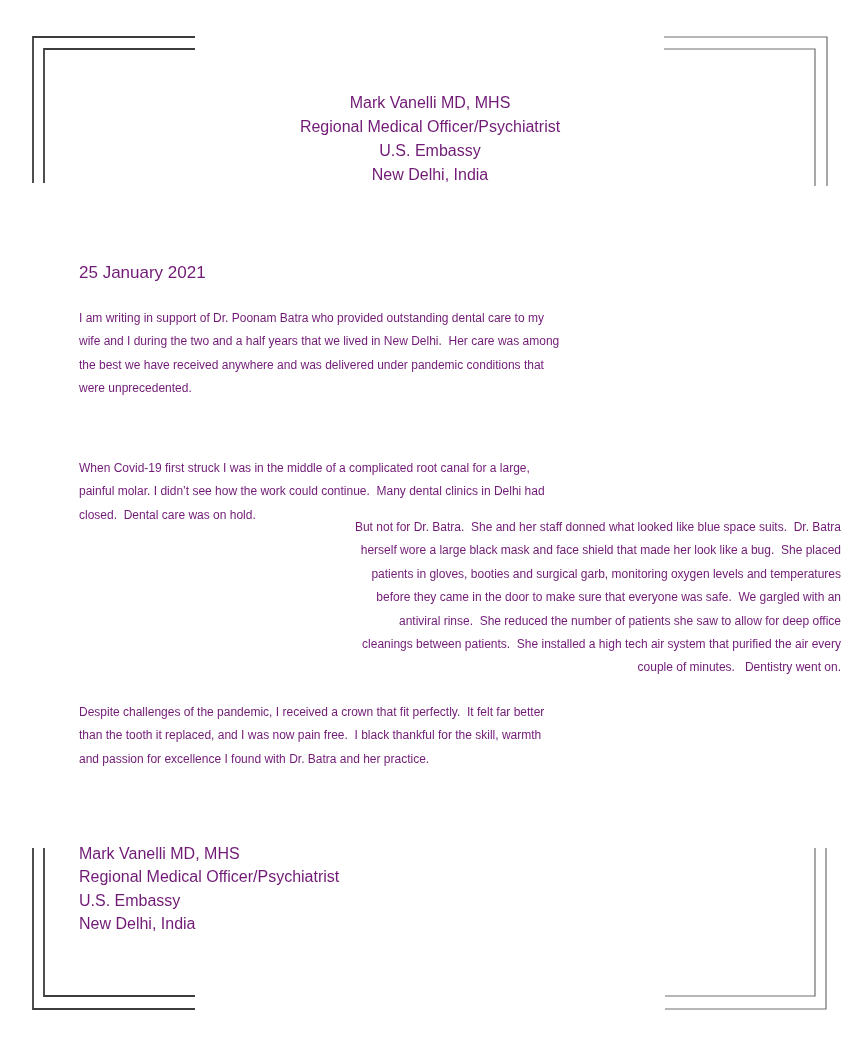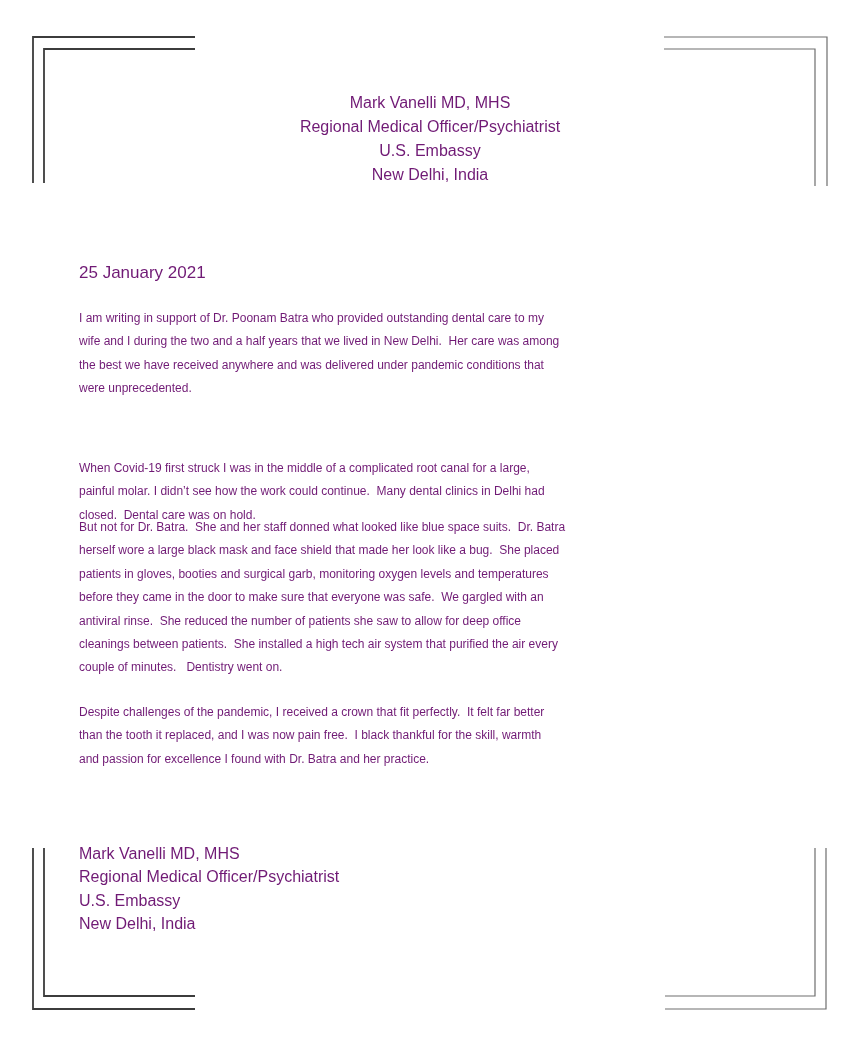--- a/index.html
+++ b/index.html
@@ -48,21 +48,21 @@
     position: absolute;
     left: 79px;
     width: 762px;
     margin: 0;
     font-size: 12px;
     line-height: 23.4px;
     white-space: pre-wrap;
   }
   .para-1 { top: 307px; }
   .para-2 { top: 422px; margin-top: 35px; }
-  .para-3 { top: 516px; }
+  .para-3 { top: 516px; text-align: right; }
   .para-4 { top: 701px; }
 
   .signature {
     position: absolute;
     top: 842px;
     left: 79px;
     font-size: 16px;
     line-height: 23.4px;
   }
 </style>

